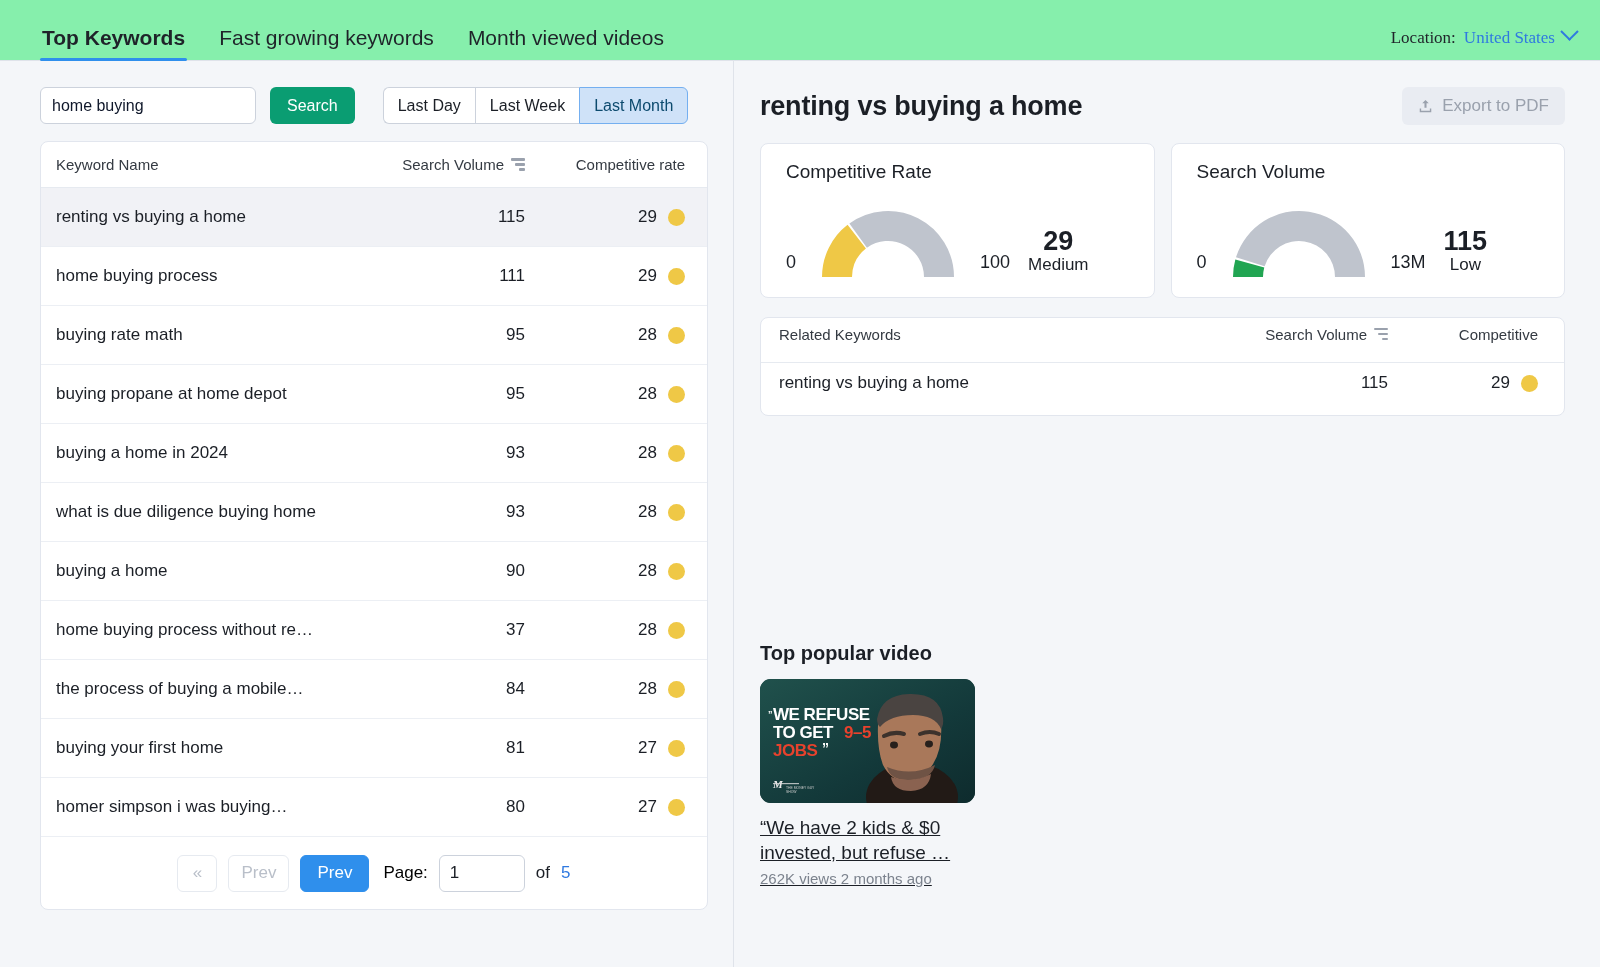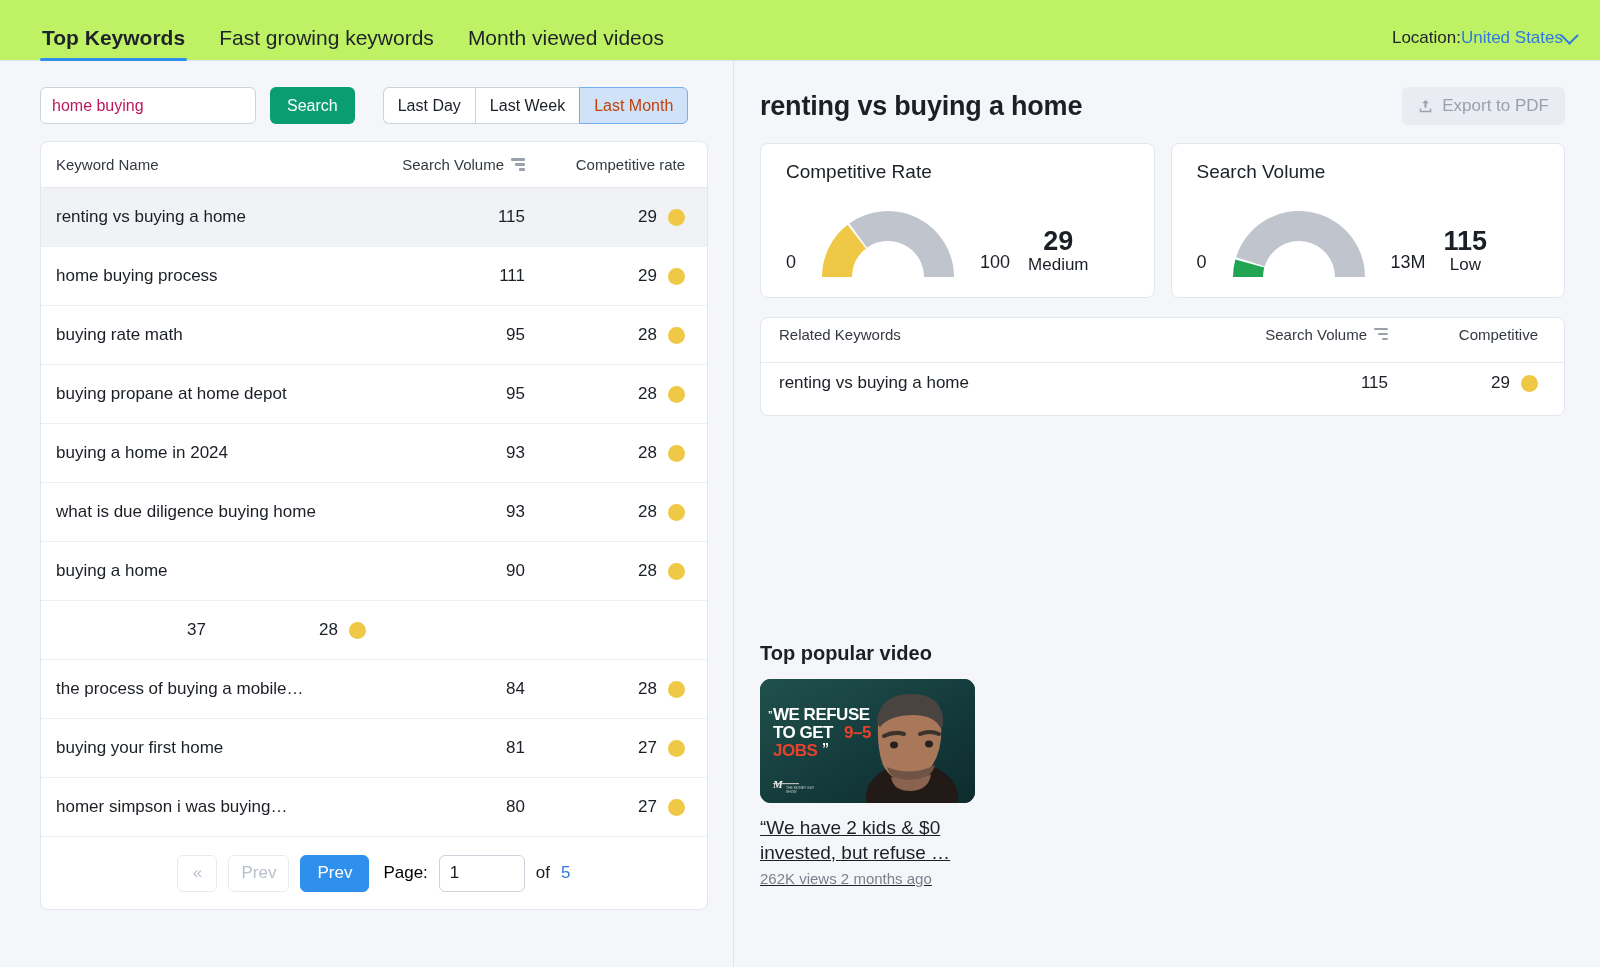--- a/index.html
+++ b/index.html
@@ -12,21 +12,21 @@
   }
 
   
   .topbar {
     position: relative;
     height: 61px;
     display: flex;
     align-items: flex-end;
     padding: 0 24px 0 40px;
     border-bottom: 1px solid #dfe3ea;
-    background: #bef264;
+    background: #86efac;
   }
   .tabs { display: flex; align-items: flex-end; gap: 30px; height: 100%; }
   .tab {
     font-size: 21px;
     color: #1f2329;
     padding: 0 2px 12px 2px;
     position: relative;
     cursor: pointer;
     line-height: 1;
   }
@@ -35,24 +35,25 @@
     content: "";
     position: absolute;
     left: 0; right: 0; bottom: -1px;
     height: 3px;
     background: #2f8fec;
     border-radius: 2px;
   }
   .location {
     margin-left: auto;
     display: flex;
-    align-items: center;
-    gap: 0;
+    align-items: flex-start;
+    gap: 8px;
     padding-bottom: 12px;
     font-size: 17px;
+    font-family: Liberation Serif, serif;
   }
   .location .lbl { color: #1f2329; }
   .location .val { color: #2f79e0; cursor: pointer; }
   .chev {
     width: 13px; height: 13px;
     border-right: 2.4px solid #2f79e0;
     border-bottom: 2.4px solid #2f79e0;
     transform: rotate(45deg) translate(-2px,-2px);
     cursor: pointer;
   }
@@ -73,21 +74,21 @@
   
   .controls { display: flex; align-items: center; gap: 14px; margin-bottom: 17px; }
   .search-input {
     width: 216px; height: 37px;
     border: 1px solid #ccd2dc;
     border-radius: 6px;
     background: #fff;
     padding: 0 11px;
     font-size: 16px;
     font-family: "Liberation Sans", sans-serif;
-    color: #be185d;
+    color: #0f172a;
     outline: none;
   }
   .search-btn {
     height: 37px;
     padding: 0 17px;
     border: none;
     border-radius: 6px;
     background: #0a9d72;
     color: #fff;
     font-size: 16px;
@@ -111,21 +112,21 @@
     cursor: pointer;
     color: #1b1f26;
     white-space: nowrap;
   }
   .seg:first-child { border-radius: 6px 0 0 6px; }
   .seg:last-child { border-right: 1px solid #ccd2dc; border-radius: 0 6px 6px 0; }
   .seg.active {
     background: #cfe2f8;
     border-color: #74aff0;
     border-right: 1px solid #74aff0;
-    color: #c2410c;
+    color: #0c4a6e;
   }
 
   
   .kw-card {
     background: #fff;
     border: 1px solid #e2e6ee;
     border-radius: 8px;
     overflow: hidden;
   }
   .kw-head, .kw-row {
@@ -354,20 +355,21 @@
           </div>
           <div class="kw-row">
             <div class="col-name">buying a home</div>
             <div class="col-vol">90</div>
             <div class="col-comp">
               <span>28</span>
               <span class="dot"></span>
             </div>
           </div>
           <div class="kw-row">
+            <div class="col-name">home buying process without re…</div>
             <div class="col-vol">37</div>
             <div class="col-comp">
               <span>28</span>
               <span class="dot"></span>
             </div>
           </div>
           <div class="kw-row">
             <div class="col-name">the process of buying a mobile…</div>
             <div class="col-vol">84</div>
             <div class="col-comp">

